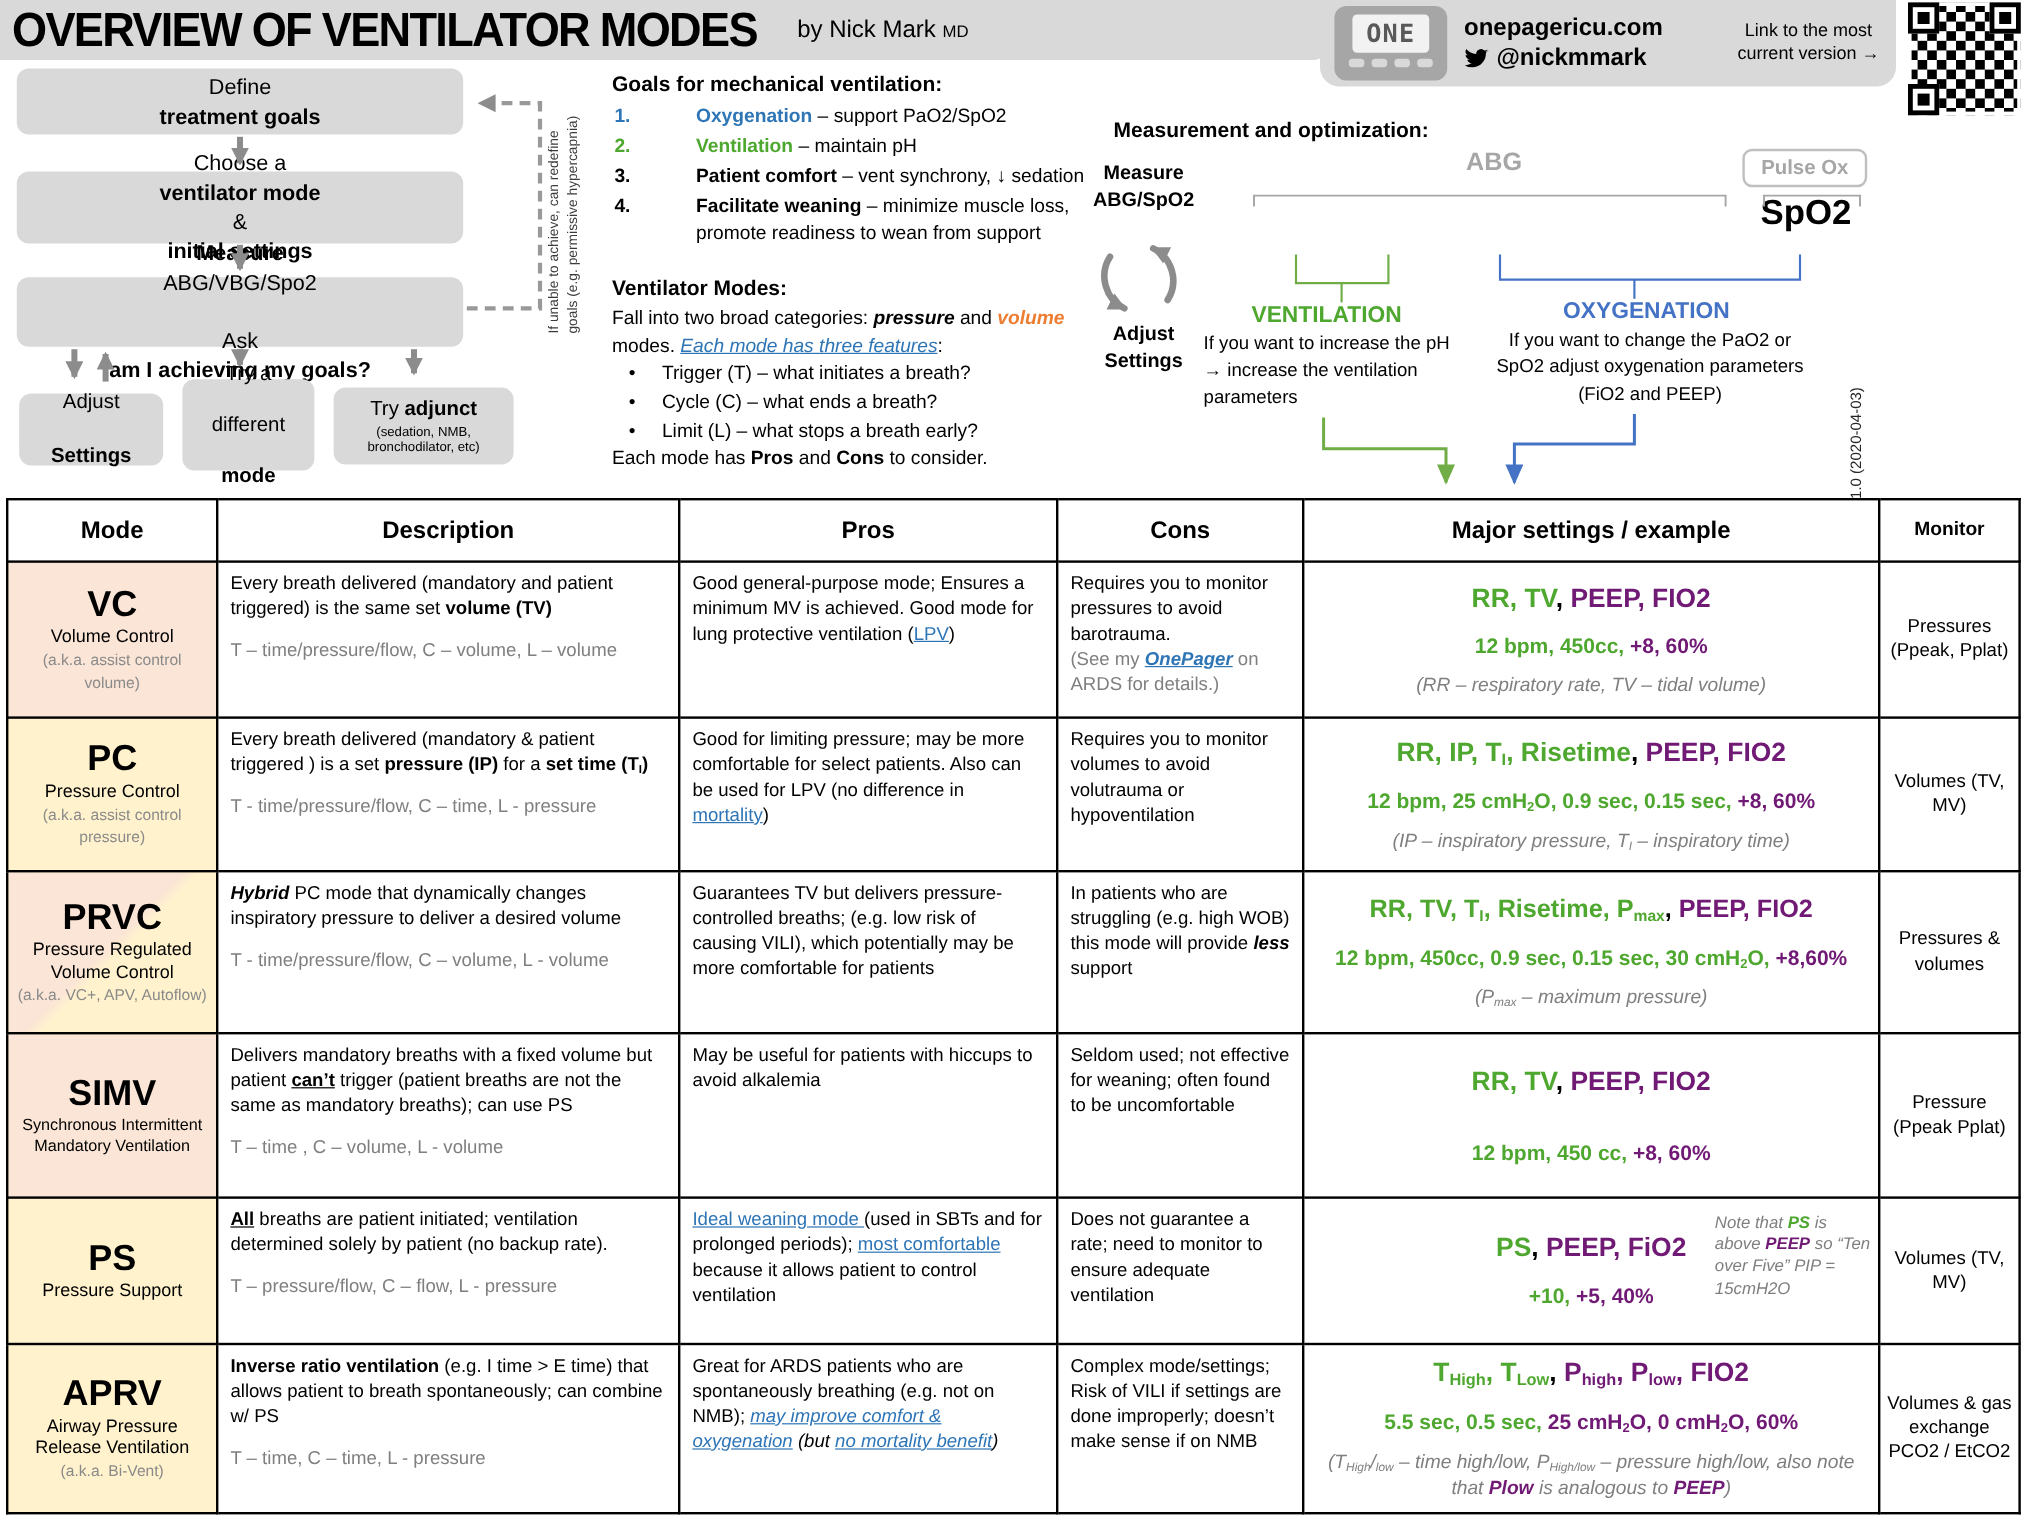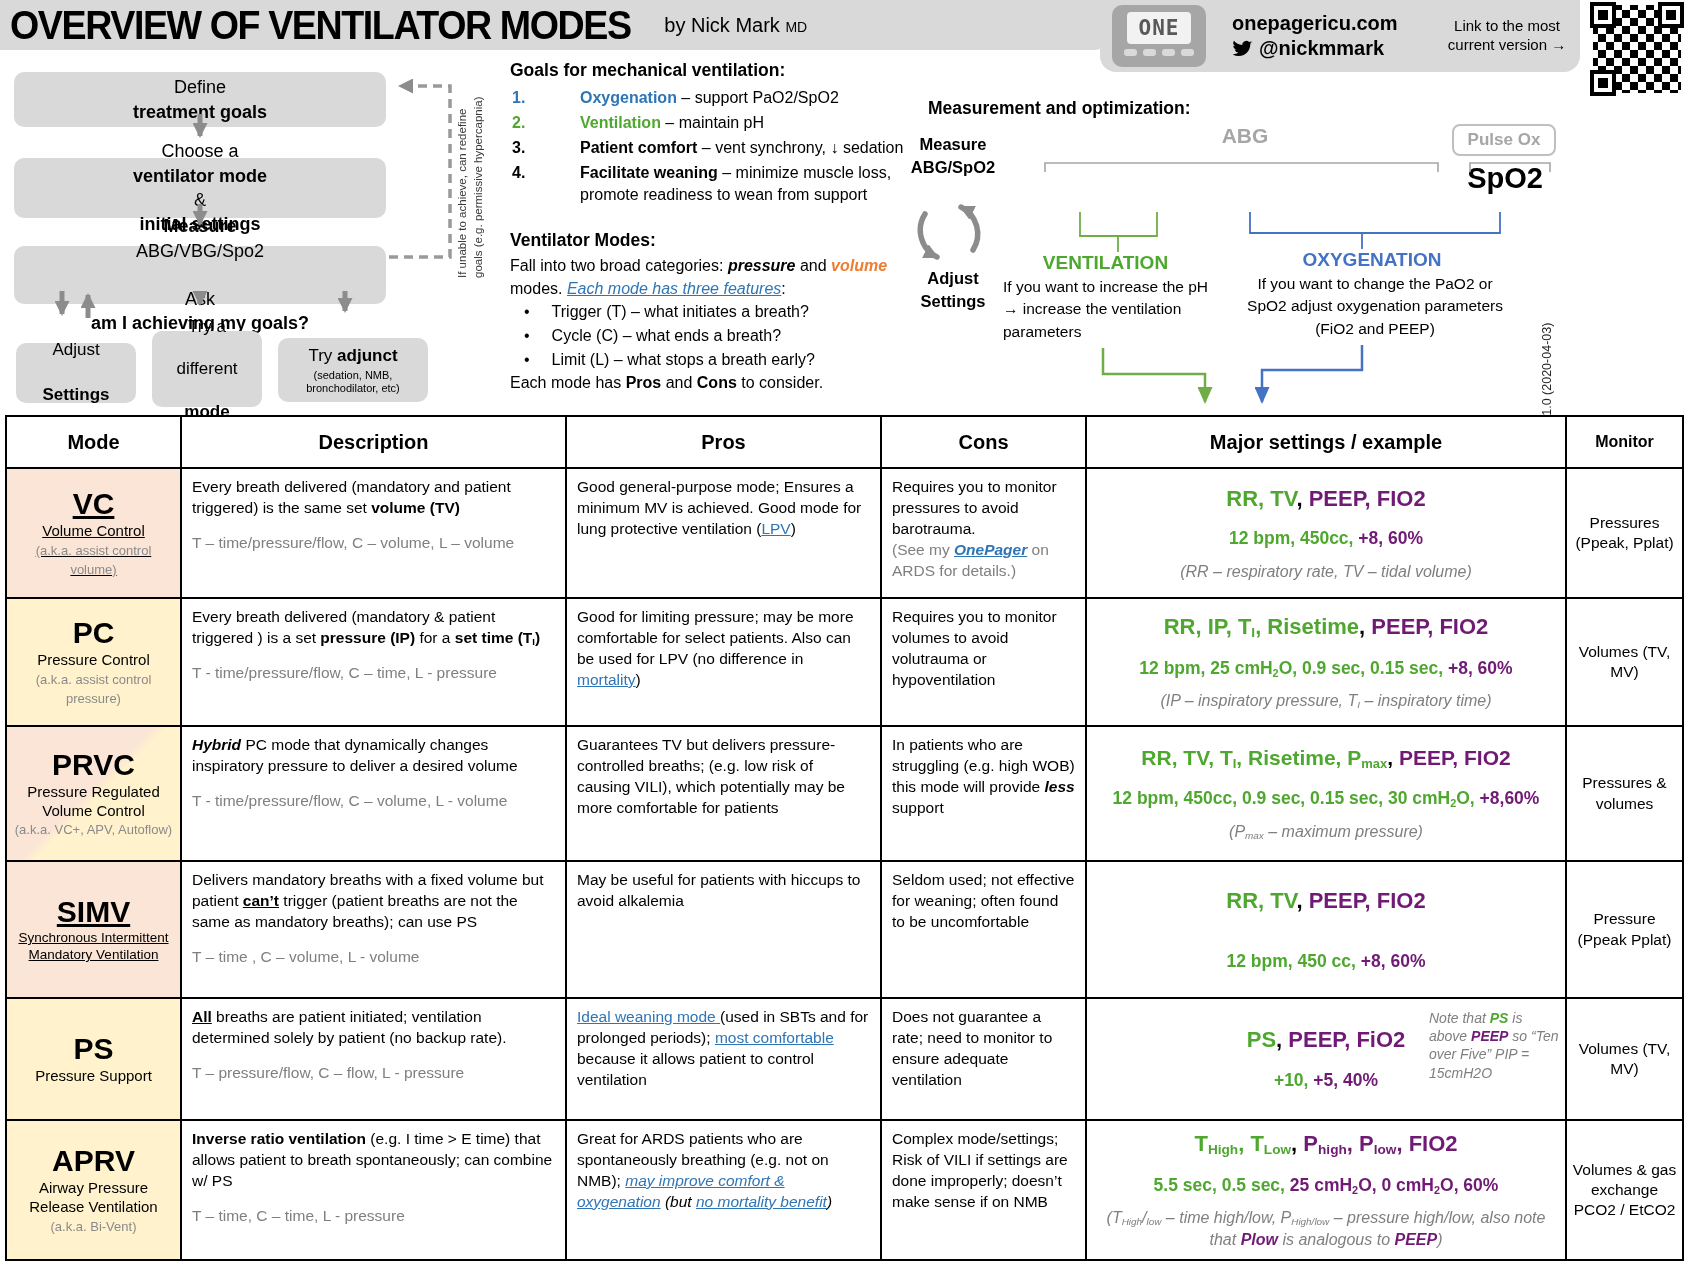--- a/index.html
+++ b/index.html
@@ -12,33 +12,33 @@
   .title{font-size:40px;font-weight:bold;letter-spacing:-1.5px;transform:scaleX(.94);transform-origin:left center;white-space:nowrap;}
   .byline{font-size:20px;margin-left:-6px;white-space:nowrap;}
   .byline .md{font-size:14px;}
   .logo-box{position:absolute;left:1100px;top:0;width:480px;height:72px;background:#d9d9d9;
     border-radius:0 0 16px 16px;display:flex;align-items:center;gap:14px;padding:4px 12px;box-sizing:border-box;}
   .pager{width:94px;height:62px;background:#a6a6a6;border-radius:10px;flex:0 0 auto;}
   .pager-screen{margin:7px auto 0;width:64px;height:32px;background:#f2f2f2;border-radius:4px;text-align:center;
     line-height:32px;font-family:"DejaVu Sans Mono",monospace;font-weight:bold;font-size:21px;color:#595959;letter-spacing:1px;}
   .pager-dots{display:flex;gap:6px;justify-content:center;margin-top:5px;}
   .pager-dots i{width:13px;height:7px;background:#d9d9d9;border-radius:3px;}
-  .site-col{display:flex;flex-direction:column;gap:2px;margin-left:12px;}
+  .site-col{display:flex;flex-direction:column;gap:2px;}
   .site{font-weight:bold;font-size:20px;}
   .tw{display:flex;align-items:center;gap:6px;font-weight:bold;font-size:20px;}
   .link-note{font-size:15px;width:122px;text-align:center;margin-left:auto;line-height:1.25;}
   .qr{position:absolute;left:1590px;top:2px;width:94px;height:94px;
     background:repeating-conic-gradient(#000 0% 25%, #fff 0% 50%) 0 0/16px 16px;outline:3px solid #fff;outline-offset:-3px;}
   .fp{position:absolute;width:26px;height:26px;border:4px solid #000;background:#fff;box-sizing:border-box;}
   .fp::after{content:"";position:absolute;left:4px;top:4px;width:10px;height:10px;background:#000;}
   .fp.tl{left:0;top:0;}.fp.tr{right:0;top:0;}.fp.bl{left:0;bottom:0;}
 
   
   .fc-box{position:absolute;background:#d9d9d9;border-radius:10px;display:flex;flex-direction:column;
-    align-items:center;justify-content:center;text-align:center;font-size:18px;line-height:1.35;padding:2px 6px;box-sizing:border-box;margin-top:15px;}
+    align-items:center;justify-content:center;text-align:center;font-size:18px;line-height:1.35;padding:2px 6px;box-sizing:border-box;}
   .fc-sub{font-size:11px;line-height:1.2;margin-top:1px;}
   .feedback-note{position:absolute;left:455px;top:78px;width:60px;height:200px;font-size:11.5px;color:#3a3a3a;
     line-height:1.35;writing-mode:vertical-rl;transform:rotate(180deg);}
 
   
   .goals-head,.vm-head,.meas-head{position:absolute;font-weight:bold;font-size:17.5px;}
   .goal-item{position:absolute;display:flex;width:420px;font-size:16px;line-height:1.35;}
   .goal-num{font-weight:bold;width:40px;flex:0 0 auto;}
   .goal-num.blue{color:#2E75B6;}.goal-num.green{color:#4EA72E;}
   .goal-text{flex:1;margin-left:28px;}
@@ -65,21 +65,21 @@
   
   table{position:absolute;left:5px;top:415px;width:1677px;border-collapse:collapse;table-layout:fixed;background:#fff;}
   th,td{border:2.5px solid #000;box-sizing:border-box;}
   th{vertical-align:middle;text-align:center;font-size:20px;padding:4px;background:#fff;}
   th.monitor-h{font-size:16px;}
   td{vertical-align:top;padding:8px 10px;font-size:15.5px;line-height:1.35;}
   td.mode{text-align:center;vertical-align:middle;padding:4px;}
   .mode-abbr{font-size:30px;font-weight:bold;line-height:1.1;}
   .mode-name{font-size:15px;line-height:1.25;margin-top:2px;}
   .m-simv .mode-name{font-size:13.5px;}
-  .m-vc,.m-simv{background:#fbe5d6;text-decoration:underline;}
+  .m-vc,.m-simv{background:#fbe5d6;}
   .m-pc,.m-ps,.m-aprv{background:#fff2cc;}
   .m-prvc{background:linear-gradient(135deg,#fbe5d6 48%,#fff2cc 52%);}
   .tcl{color:#7f7f7f;margin-top:14px;}
   td.settings{vertical-align:middle;text-align:center;position:relative;}
   .l1{font-size:22px;font-weight:bold;white-space:nowrap;}
   .r-prvc .l1{font-size:21px;}
   .l2{font-size:17.5px;font-weight:bold;margin-top:14px;white-space:nowrap;}
   .r-simv .l2{margin-top:34px;}
   .setnote{font-size:16px;color:#7f7f7f;font-style:italic;margin-top:10px;}
   .side-note{position:absolute;right:6px;top:10px;width:130px;font-size:14px;font-style:italic;color:#7f7f7f;text-align:left;line-height:1.3;}

